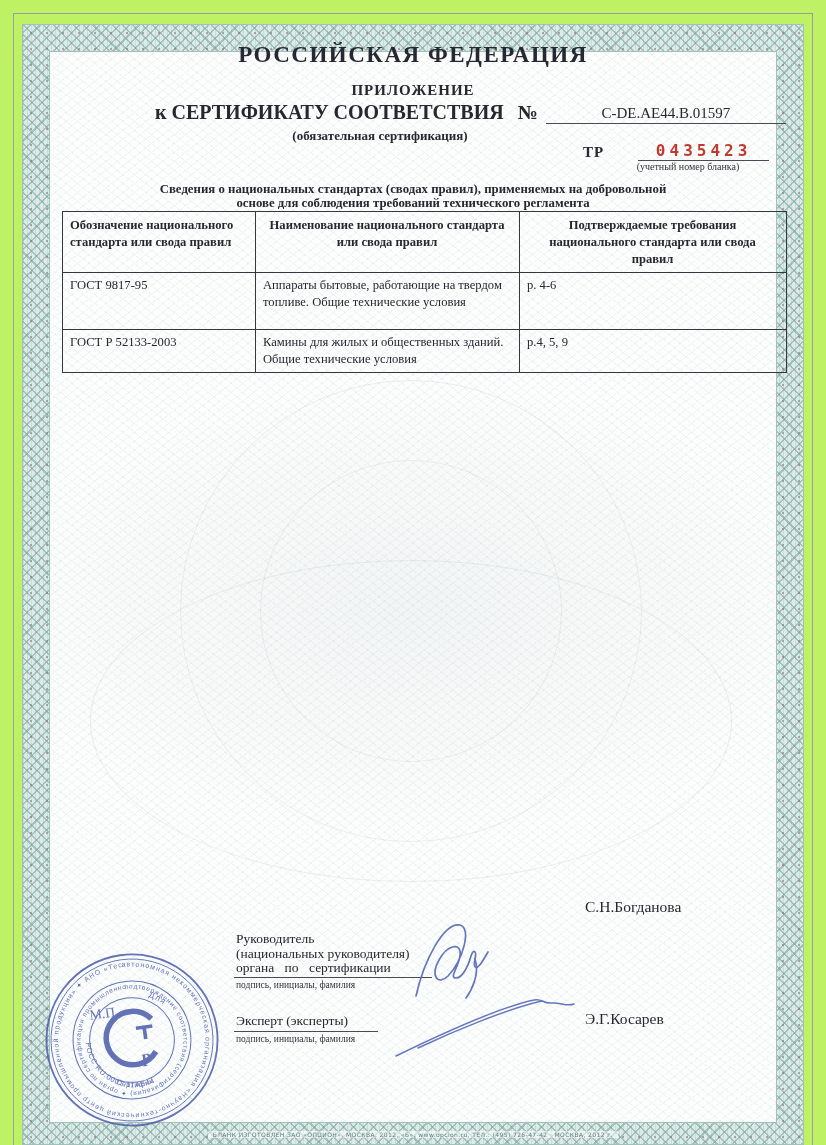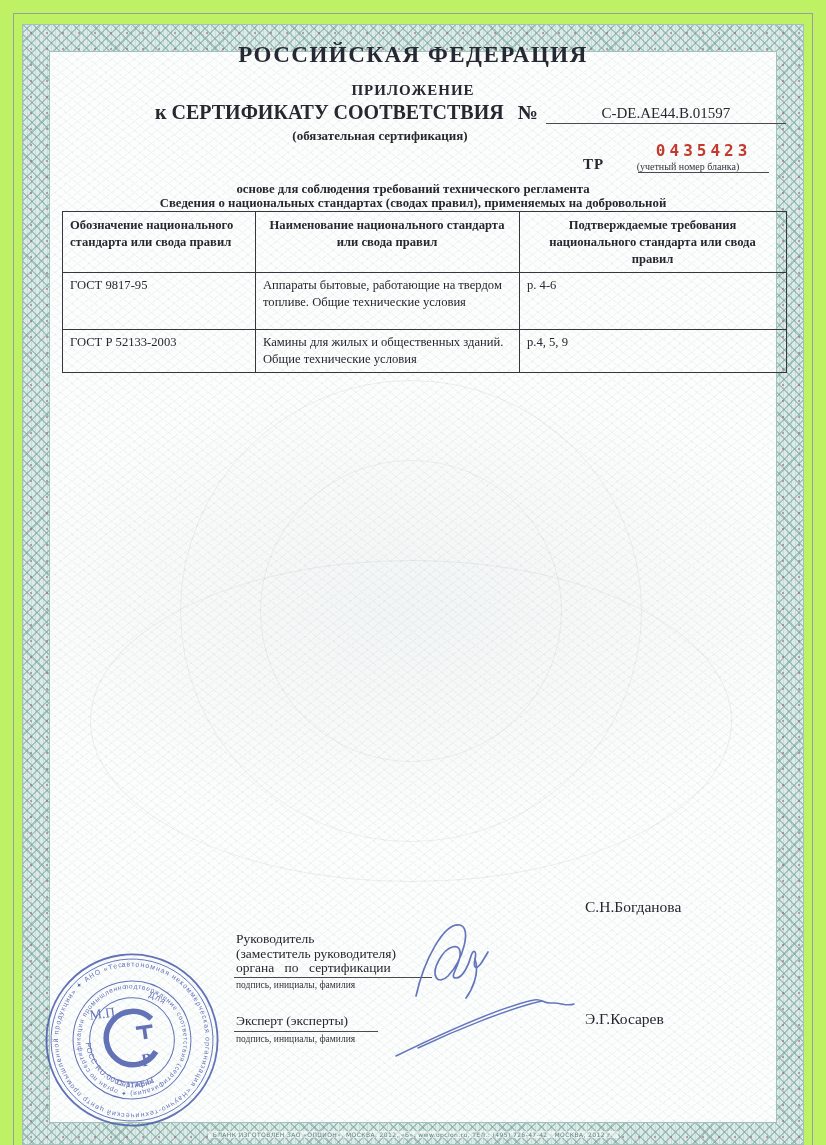--- a/index.html
+++ b/index.html
@@ -42,21 +42,21 @@
   .doc-type{top:82px;font-size:15px;font-weight:bold;letter-spacing:1px;}
   .cert-row{left:155px;top:101px;width:631px;display:flex;align-items:flex-end;font-weight:bold;font-size:20px;}
   .cert-row .no-sign{margin-left:14px;}
   .cert-num-box{flex:1;margin-left:8px;border-bottom:1px solid #4a4a50;text-align:center;
     font-weight:normal;font-size:15px;padding-bottom:1px;}
   .cert-kind{left:250px;top:128px;width:260px;text-align:center;font-size:13px;font-weight:bold;}
   .tr-row{left:583px;top:141px;width:186px;display:flex;align-items:flex-end;gap:24px;}
   .tr-label{font-weight:bold;font-size:15px;letter-spacing:1px;}
   .blank-num-box{flex:1;margin-left:10px;border-bottom:1px solid #4a4a50;text-align:center;
     font-family:"DejaVu Sans Mono",monospace;font-weight:bold;font-size:16px;
-    letter-spacing:4px;color:#c23a2d;padding-bottom:12px;}
+    letter-spacing:4px;color:#c23a2d;padding-bottom:0;}
   .blank-cap{left:600px;top:161px;width:176px;text-align:center;font-size:10px;color:#33343b;}
   .intro{top:183px;font-size:12.8px;font-weight:bold;line-height:1.0;}
   .intro div{line-height:13px;margin-bottom:1px;}
 
   table.std{position:absolute;left:62px;top:211px;width:724px;border-collapse:collapse;table-layout:fixed;}
   table.std th,table.std td{border:1px solid #36373d;vertical-align:top;
     font-size:12.6px;line-height:1.35;padding:4px 8px 4px 7px;background:transparent;}
   table.std th{font-weight:bold;text-align:center;padding-top:5px;}
   table.std th.c1{text-align:left;}
   col.c1{width:193px;} col.c2{width:264px;} col.c3{width:267px;}
@@ -102,22 +102,22 @@
   </div>
   <div class="abs cert-kind">(обязательная сертификация)</div>
 
   <div class="abs tr-row">
     <span class="tr-label">ТР</span>
     <span class="blank-num-box">0435423</span>
   </div>
   <div class="abs blank-cap">(учетный номер бланка)</div>
 
   <div class="abs ctr intro">
+    <div>Сведения о национальных стандартах (сводах правил), применяемых на добровольной</div>
     <div>основе для соблюдения требований технического регламента</div>
-    <div>Сведения о национальных стандартах (сводах правил), применяемых на добровольной</div>
   </div>
 
   <table class="std">
     <colgroup>
         <col class="c1">
         <col class="c2">
         <col class="c3">
       </colgroup>
     <tbody>
         <tr>
@@ -133,21 +133,21 @@
     <tr>
       <td style="height:34px;">ГОСТ Р 52133-2003</td>
       <td>Камины для жилых и общественных зданий. Общие технические условия</td>
       <td>р.4, 5, 9</td>
     </tr>
   </tbody>
     </table>
 
   <div class="abs sig-roles">
     <div>Руководитель</div>
-    <div>(заместитель руководителя)</div>
+    <div>(национальных руководителя)</div>
     <div class="justified">органа по сертификации</div>
   </div>
   <div class="abs sig-line sig-line-1"></div>
   <div class="abs sig-cap sig-cap-1">подпись, инициалы, фамилия</div>
   <div class="abs head-name">С.Н.Богданова</div>
 
   <svg class="abs sig-svg" style="left:408px;top:916px;" width="100" height="86" viewBox="0 0 100 86">
     <g fill="none" stroke="#5568b5" stroke-width="1.7" stroke-linecap="round" opacity="0.9">
       <path d="M 8 80 C 16 44 36 6 52 9 C 64 12 55 44 40 60 C 30 70 22 60 31 44 C 39 29 54 25 52 40 C 50 52 41 62 48 62 C 55 62 61 48 63 40 C 65 33 69 34 67 43 C 65 52 68 55 74 46 L 80 36"></path>
       <path d="M 67 43 C 72 57 64 74 58 82"></path>

